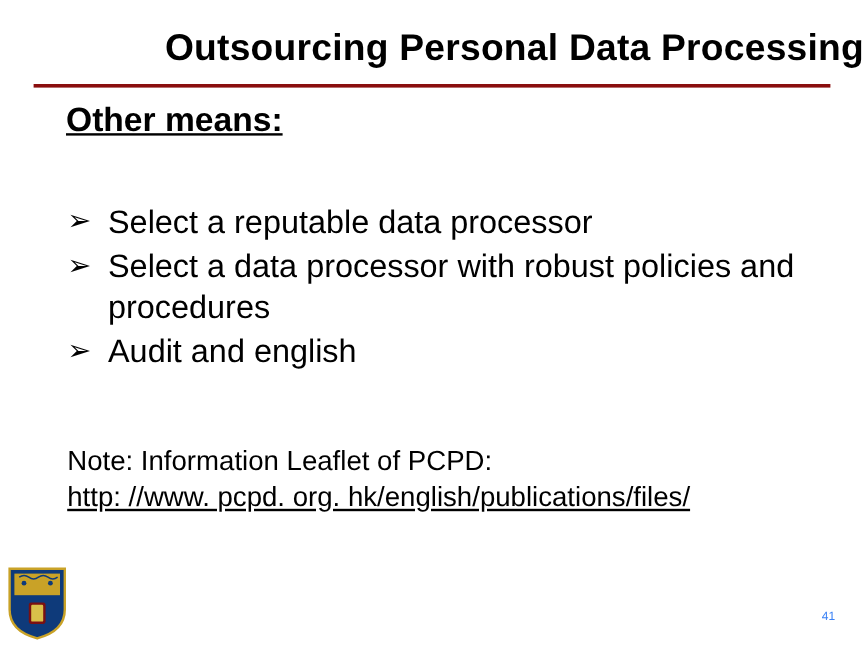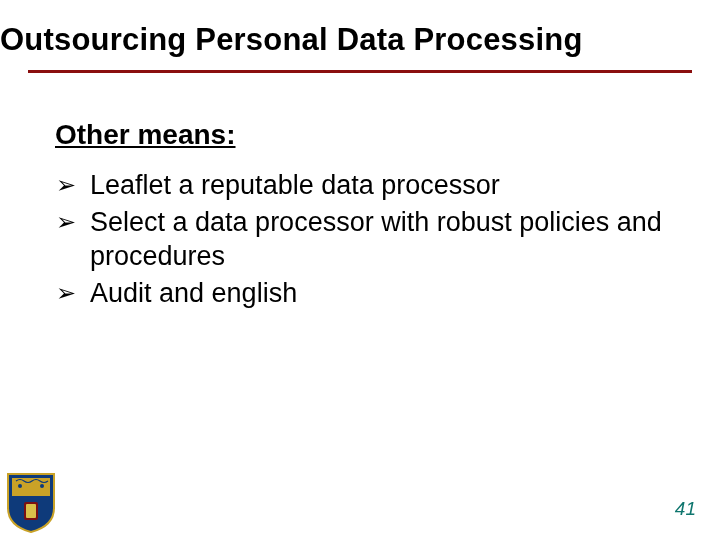--- a/index.html
+++ b/index.html
@@ -17,36 +17,36 @@
     width: 720px;
     height: 540px;
     position: relative;
     box-sizing: border-box;
   }
   .title {
     position: absolute;
     top: 22px;
     left: 0;
     width: 720px;
-    text-align: left;
+    text-align: right;
     font-size: 31px;
     font-weight: bold;
     letter-spacing: 0.2px;
   }
   .rule {
     position: absolute;
     top: 70px;
     left: 28px;
     width: 664px;
     height: 0;
     border-top: 3px solid #8a0e0e;
   }
   .subheading {
     position: absolute;
-    top: 119px;
+    top: 84px;
     left: 55px;
     font-size: 28px;
     font-weight: bold;
     text-decoration: underline;
   }
   .bullets {
     position: absolute;
     top: 168px;
     left: 56px;
     width: 620px;
@@ -85,23 +85,22 @@
   }
   .note .link-cont {
     display: block;
     text-decoration: underline;
     padding-left: 60px;
   }
   .page-number {
     position: absolute;
     bottom: 20px;
     right: 24px;
-    font-size: 19px;
-    color: #0f766e;
-    font-style: italic;
+    font-size: 10px;
+    color: #3b82f6;
   }
   .crest {
     position: absolute;
     bottom: 6px;
     left: 6px;
     width: 50px;
     height: 62px;
   }
 </style>
 </head>
@@ -111,33 +110,35 @@
 
   <div class="title">Outsourcing Personal Data Processing</div>
 
   <div class="rule"></div>
 
   <div class="subheading">Other means:</div>
 
   <div class="bullets">
     <div class="bullet">
       <span class="arrow">➢</span>
-      <span class="text">Leaflet a reputable data processor</span>
+      <span class="text">Select a reputable data processor</span>
     </div>
     <div class="bullet">
       <span class="arrow">➢</span>
       <span class="text">Select a data processor with robust policies and procedures</span>
     </div>
     <div class="bullet">
       <span class="arrow">➢</span>
       <span class="text">Audit and english</span>
     </div>
   </div>
 
   <div class="note">
+    <span class="label">Note: Information Leaflet of PCPD:</span>
+    <span class="link">http: //www. pcpd. org. hk/english/publications/files/</span>
   </div>
 
   <div class="page-number">41</div>
 
   <svg class="crest" viewBox="0 0 50 62">
     <path d="M2 2 H48 V36 Q48 54 25 60 Q2 54 2 36 Z" fill="#0e3a7a" stroke="#c9a227" stroke-width="2"></path>
     <rect x="6" y="6" width="38" height="18" fill="#c9a227"></rect>
     <path d="M10 9 Q14 6 18 9 Q22 12 26 9 Q30 6 34 9 Q38 12 42 9" stroke="#0e3a7a" stroke-width="1.2" fill="none"></path>
     <rect x="18" y="30" width="14" height="18" rx="2" fill="#7a1012"></rect>
     <rect x="20" y="32" width="10" height="14" rx="1" fill="#d9c04a"></rect>

